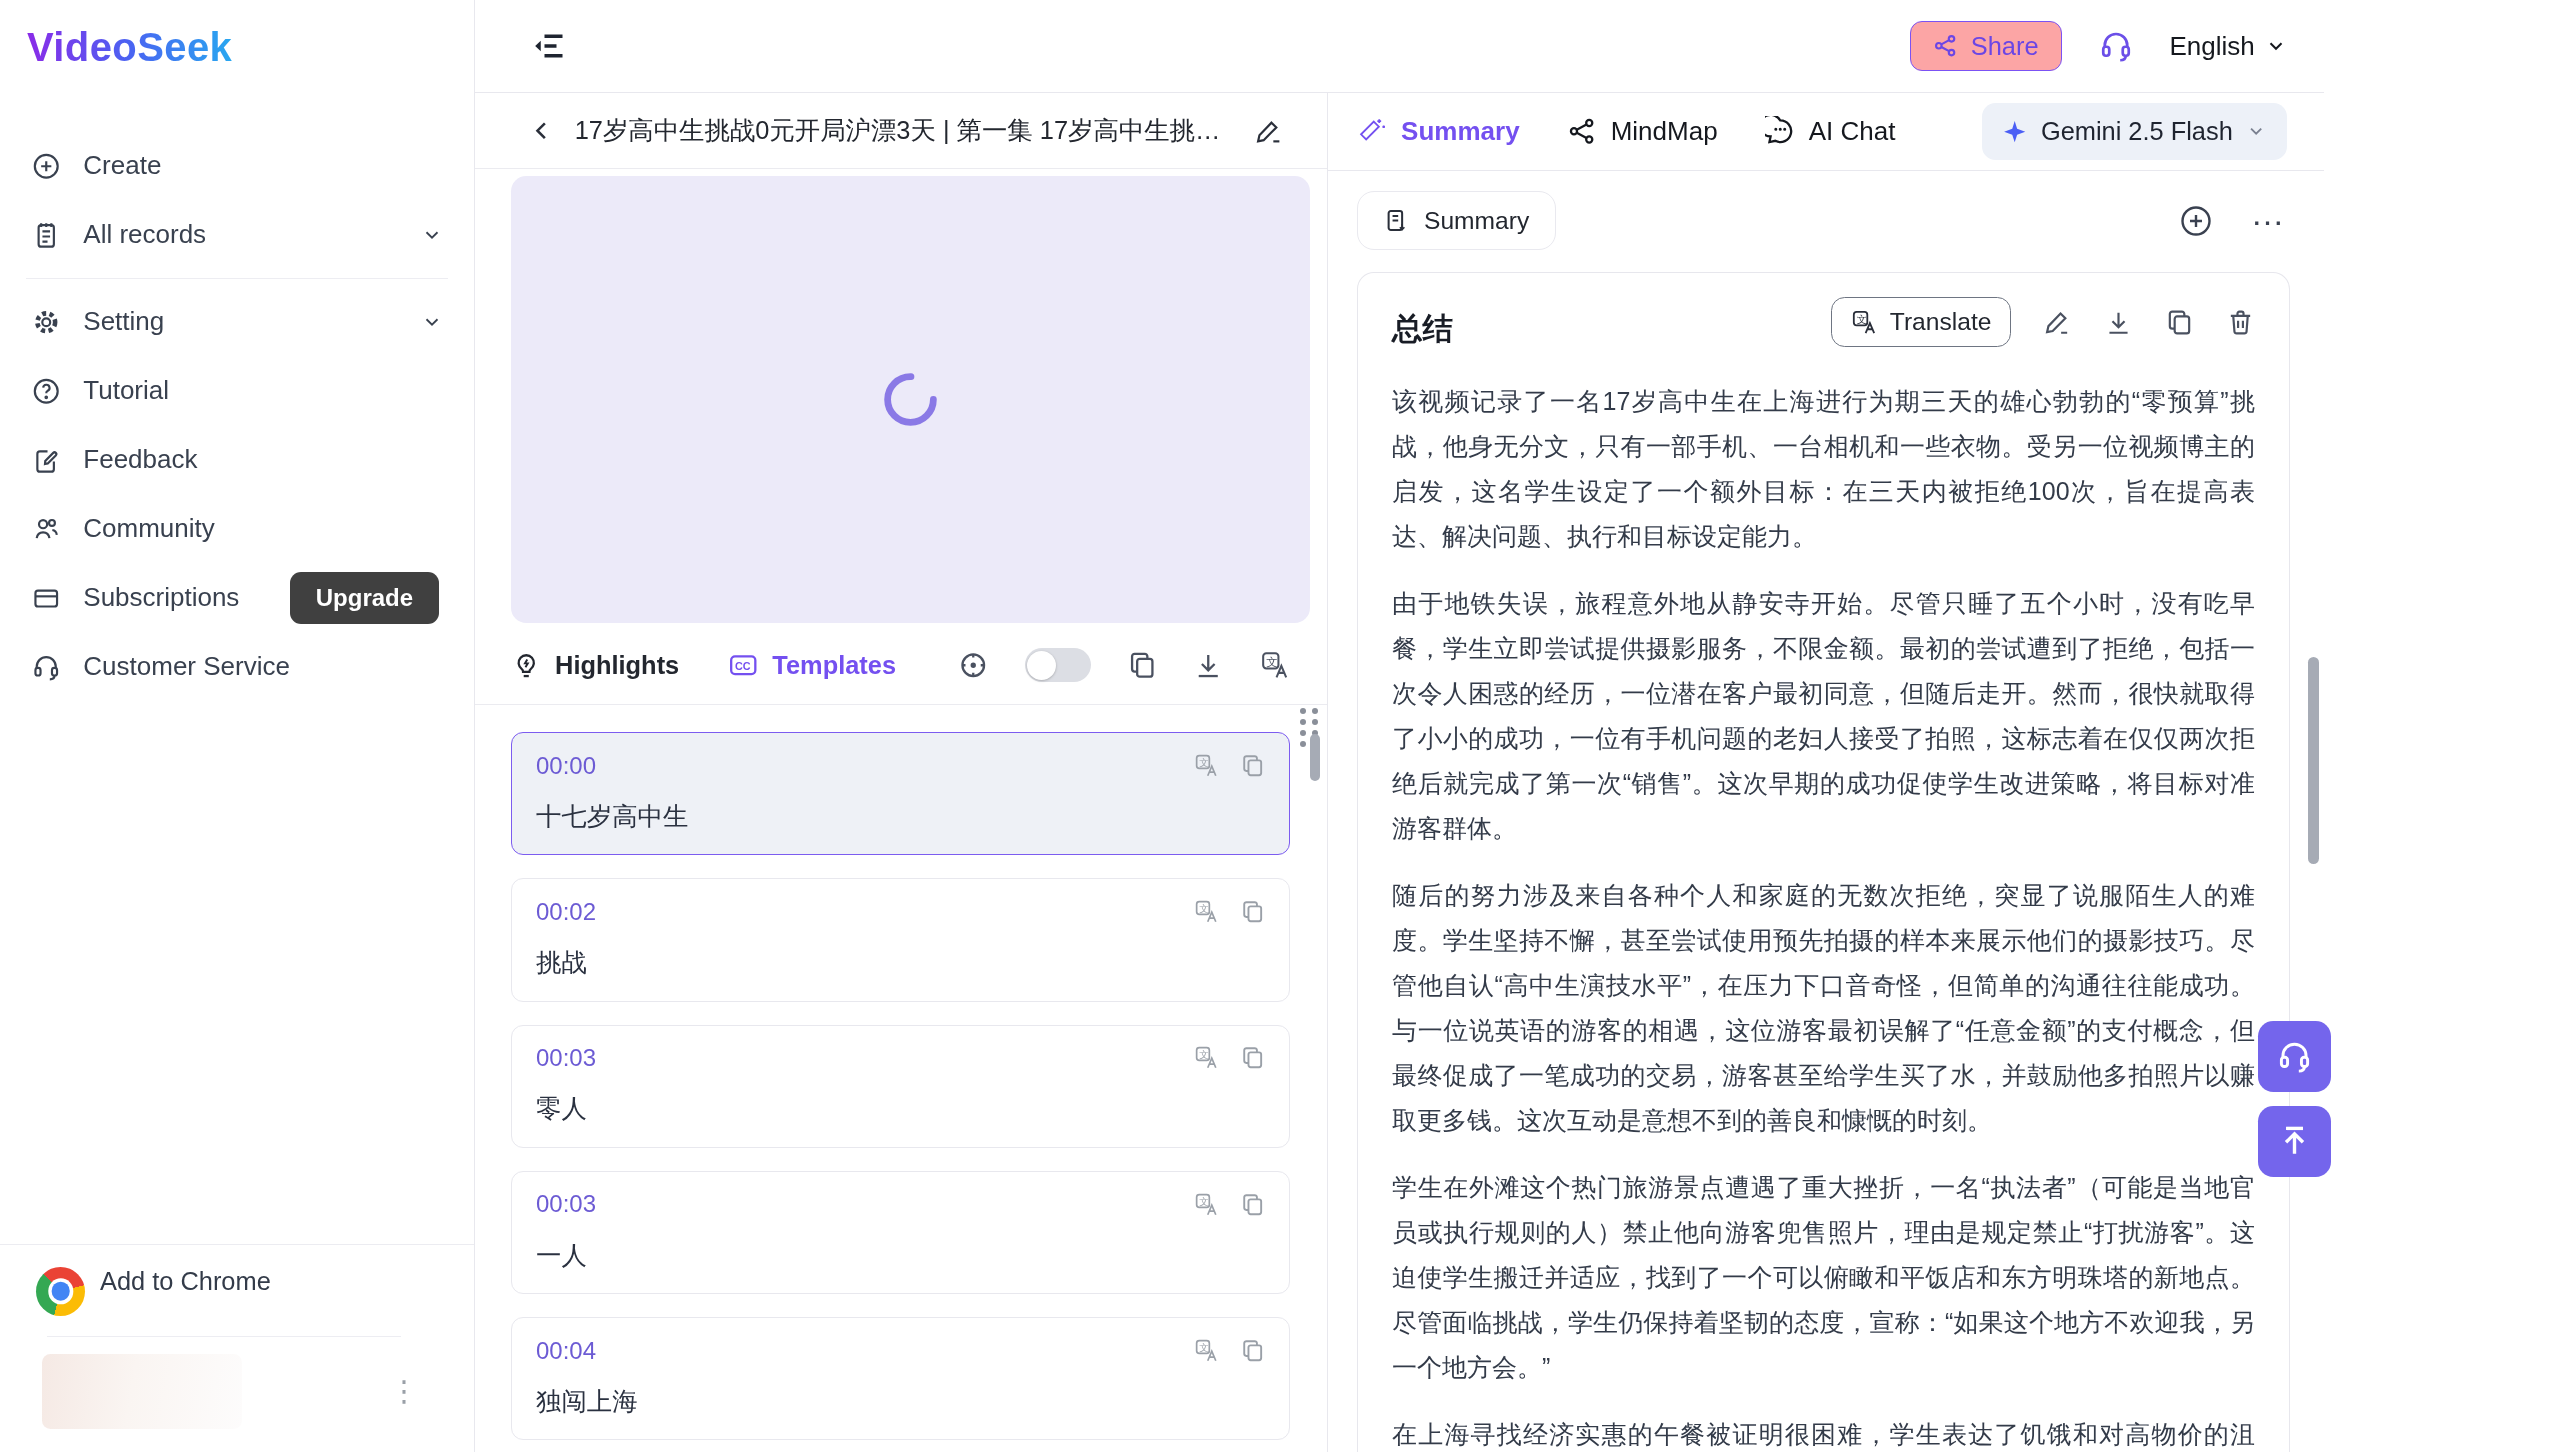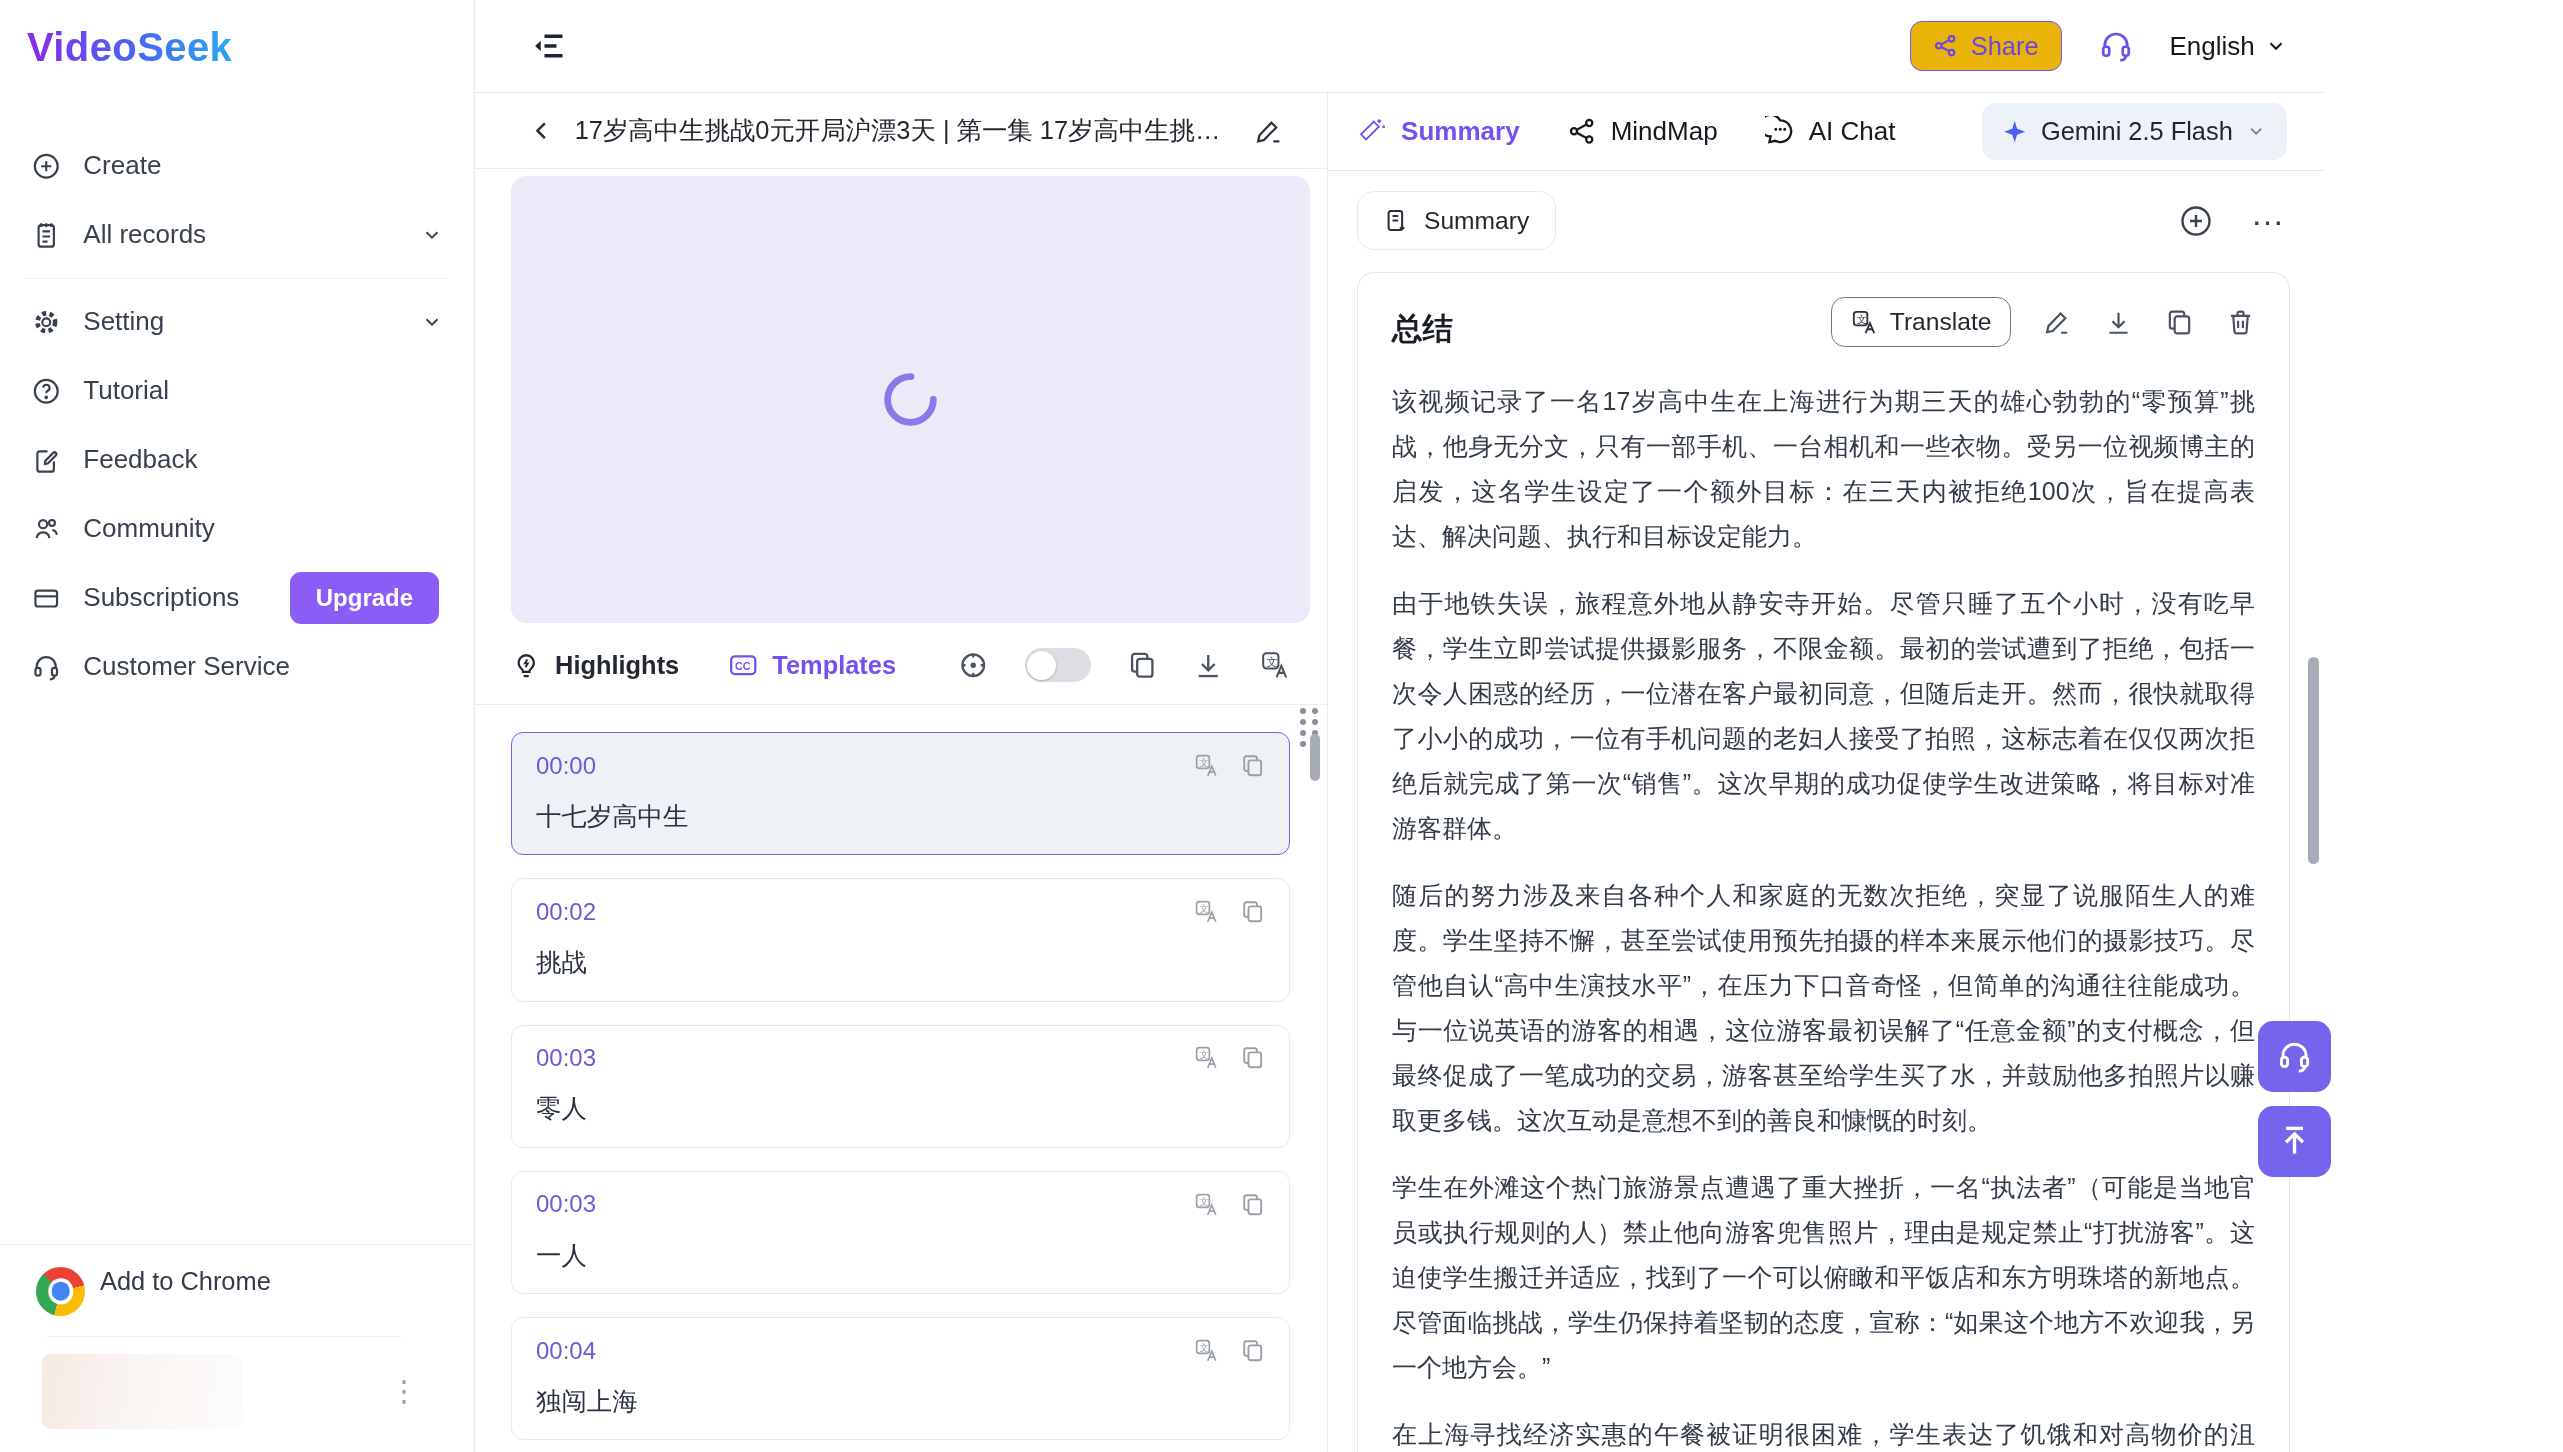--- a/index.html
+++ b/index.html
@@ -12,21 +12,21 @@
   .sidebar { width:475px; height:100%; border-right:0.8px solid #E8E8EE; position:relative; background:#fff; flex:0 0 475px; }
   .logo { font-size:40px; font-weight:800; letter-spacing:0.4px; margin:25.4px 0 0 27px;
     background:linear-gradient(90deg,#8A2BE8 0%,#4A63F2 50%,#28A7F0 100%);
     -webkit-background-clip:text; background-clip:text; -webkit-text-fill-color:transparent; color:transparent; display:inline-block; }
   .nav { margin-top:61px; padding:0 24px; }
   .nav-item { display:flex; align-items:center; gap:22px; height:69px; padding:0 6.8px;
     font-size:26px; color:#39414F; cursor:pointer; border-radius:10.2px; }
   .nav-item .nicon { width:30.5px; height:30.5px; color:#39414F; flex:0 0 30.5px; }
   .nav-item .chev { margin-left:auto; color:#39414F; width:22px; height:22px; }
   .nav-divider { border-top:0.8px solid #EDEDF2; margin:8.5px 1.7px; }
-  .upgrade-btn { margin-left:29px; background:#8b5cf6; color:#fff; font-size:24px; font-weight:600;
+  .upgrade-btn { margin-left:29px; background:#404040; color:#fff; font-size:24px; font-weight:600;
     border:none; border-radius:11px; padding:12px 25.4px; cursor:pointer; }
   .sidebar-bottom { position:absolute; left:0; right:0; bottom:0; border-top:0.8px solid #ECECF1; background:#fff; }
   .chrome-row { display:flex; align-items:flex-start; gap:15px; padding:22px 0 20.3px 36px; font-size:25.4px; color:#333B49; }
   .chrome-logo { width:49px; height:49px; border-radius:50%; position:relative; flex:0 0 49px;
     background:conic-gradient(from -45deg,#EA4335 0 120deg,#FBBC05 0 240deg,#34A853 0 360deg); }
   .chrome-logo::before { content:""; position:absolute; left:50%; top:50%; width:25.4px; height:25.4px;
     transform:translate(-50%,-50%); background:#fff; border-radius:50%; }
   .chrome-logo::after { content:""; position:absolute; left:50%; top:50%; width:18.6px; height:18.6px;
     transform:translate(-50%,-50%); background:#4285F4; border-radius:50%; }
   .mini-divider { border-top:0.8px solid #EDEDF2; margin:0 73px 0 47px; }
@@ -34,21 +34,21 @@
   .promo-thumb { width:200px; height:75px; border-radius:8.5px;
     background:linear-gradient(100deg,#f5e9e4 0%,#faf5f2 45%,#fdfcfc 100%); }
   .kebab { margin-left:auto; color:#9AA0A8; font-size:29px; letter-spacing:0; line-height:.55; text-align:center; width:25.4px; cursor:pointer; }
 
   
   .main { flex:1; display:flex; flex-direction:column; min-width:0; }
   .topbar { height:93px; border-bottom:0.8px solid #E8E8EE; display:flex; align-items:center; padding:0 37px 0 56px; }
   .collapse-btn { width:36px; height:36px; color:#1E2430; cursor:pointer; }
   .topbar-right { margin-left:auto; display:flex; align-items:center; gap:36px; }
   .share-btn { display:flex; align-items:center; gap:12px; border:1.7px solid #7B52F4; color:#6B46E5;
-    border-radius:12px; padding:9.3px 22px; font-size:25.4px; background:#eab308; cursor:pointer; }
+    border-radius:12px; padding:9.3px 22px; font-size:25.4px; background:#fca5a5; cursor:pointer; }
   .share-btn .sicon { width:25.4px; height:25.4px; }
   .hs-icon { width:36px; height:36px; color:#6B4FE8; cursor:pointer; }
   .lang { display:flex; align-items:center; gap:10.2px; font-size:26px; color:#15181E; cursor:pointer; }
   .lang .chev { width:22px; height:22px; color:#15181E; }
 
   .content-row { flex:1; display:flex; min-height:0; }
 
   
   .middle { width:853px; flex:0 0 853px; border-right:0.8px solid #E8E8EE; display:flex; flex-direction:column; position:relative; min-height:0; }
   .video-titlebar { height:76px; display:flex; align-items:center; gap:20.3px; padding:0 44px 0 54px; border-bottom:0.8px solid #EBEBF0; }

